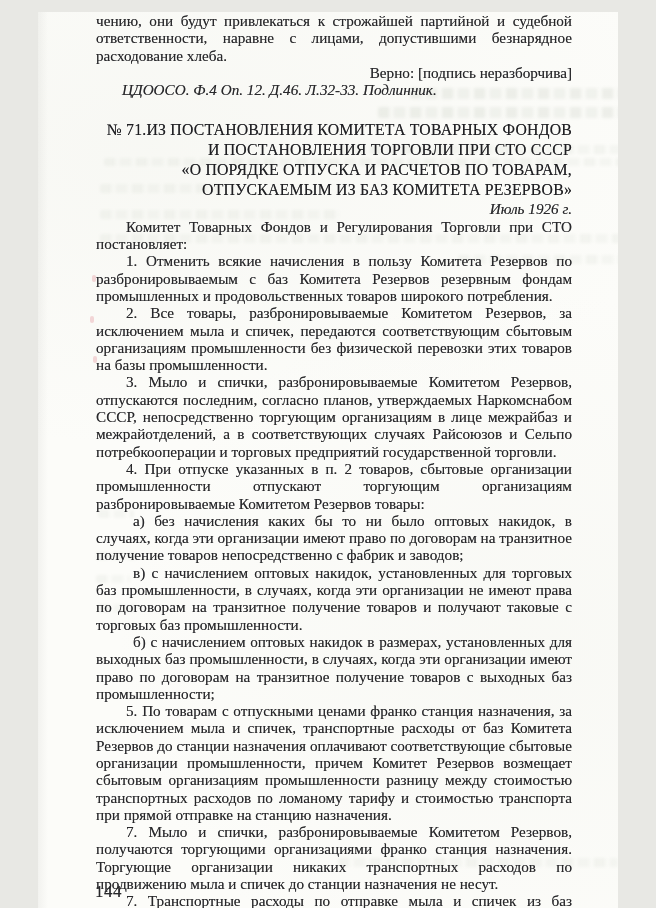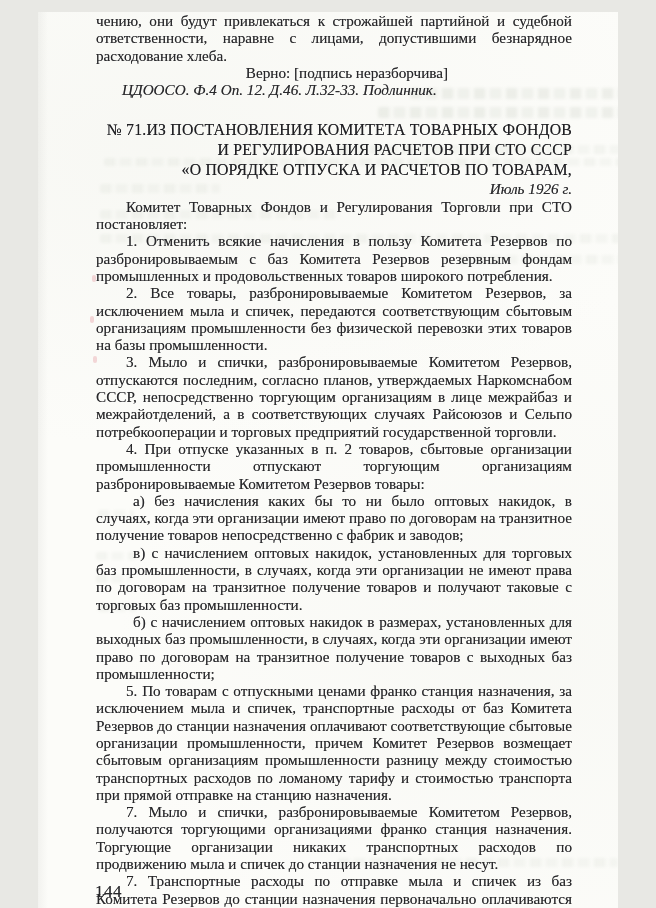--- a/index.html
+++ b/index.html
@@ -33,21 +33,21 @@
     position: absolute;
     left: 58px;
     right: 46px;
     top: 0;
     font-size: 15.2px;
     line-height: 17.3px;
     text-align: justify;
   }
   .content p { margin: 0; text-shadow: 0 0 0.3px rgba(40,40,43,0.55); }
   .p-cont { margin-top: 40px; }
-  .p-cert { margin-top: 9px; text-indent: 26px; text-align: center; }
+  .p-cert { margin-top: 9px; text-indent: 26px; text-align: right; }
   .p-src  { margin-top: 4px; text-indent: 26px; font-style: italic; text-align: left; }
   .heading {
     margin-top: 22px;
     text-align: right;
     font-weight: normal;
     font-size: 15.8px;
     line-height: 20px;
     letter-spacing: 0.2px;
     color: #1f1f23;
     text-shadow: 0 0 0.4px rgba(31,31,35,0.6);
@@ -118,22 +118,23 @@
   <div class="content">
 
     <p class="p-cont">чению, они будут привлекаться к строжайшей партийной и судебной ответственности, наравне с лицами, допустившими безнарядное расходование хлеба.</p>
 
     <p class="p-cert">Верно: [подпись неразборчива]</p>
 
     <p class="p-src">ЦДООСО. Ф.4 Оп. 12. Д.46. Л.32-33. Подлинник.</p>
 
     <div class="heading">
       <div>№ 71.ИЗ ПОСТАНОВЛЕНИЯ КОМИТЕТА ТОВАРНЫХ ФОНДОВ</div>
-      <div>И РЕГУЛИРОВАНИЯ РАСЧЕТОВ ПРИ СТО СССР</div>
+      <div>И ПОСТАНОВЛЕНИЯ ТОРГОВЛИ ПРИ СТО СССР</div>
       <div>«О ПОРЯДКЕ ОТПУСКА И РАСЧЕТОВ ПО ТОВАРАМ,</div>
+      <div>ОТПУСКАЕМЫМ ИЗ БАЗ КОМИТЕТА РЕЗЕРВОВ»</div>
     </div>
 
     <p class="p-date">Июль 1926 г.</p>
 
     <p class="para p-preamble">Комитет Товарных Фондов и Регулирования Торговли при СТО постановляет:</p>
 
     <p class="para">1. Отменить всякие начисления в пользу Комитета Резервов по разбронировываемым с баз Комитета Резервов резервным фондам промышленных и продовольственных товаров широкого потребления.</p>
     <p class="para">2. Все товары, разбронировываемые Комитетом Резервов, за исключением мыла и спичек, передаются соответствующим сбытовым организациям промышленности без физической перевозки этих товаров на базы промышленности.</p>
     <p class="para">3. Мыло и спички, разбронировываемые Комитетом Резервов, отпускаются последним, согласно планов, утверждаемых Наркомснабом СССР, непосредственно торгующим организациям в лице межрайбаз и межрайотделений, а в соответствующих случаях Райсоюзов и Сельпо потребкооперации и торговых предприятий государственной торговли.</p>
     <p class="para">4. При отпуске указанных в п. 2 товаров, сбытовые организации промышленности отпускают торгующим организациям разбронировываемые Комитетом Резервов товары:</p>

